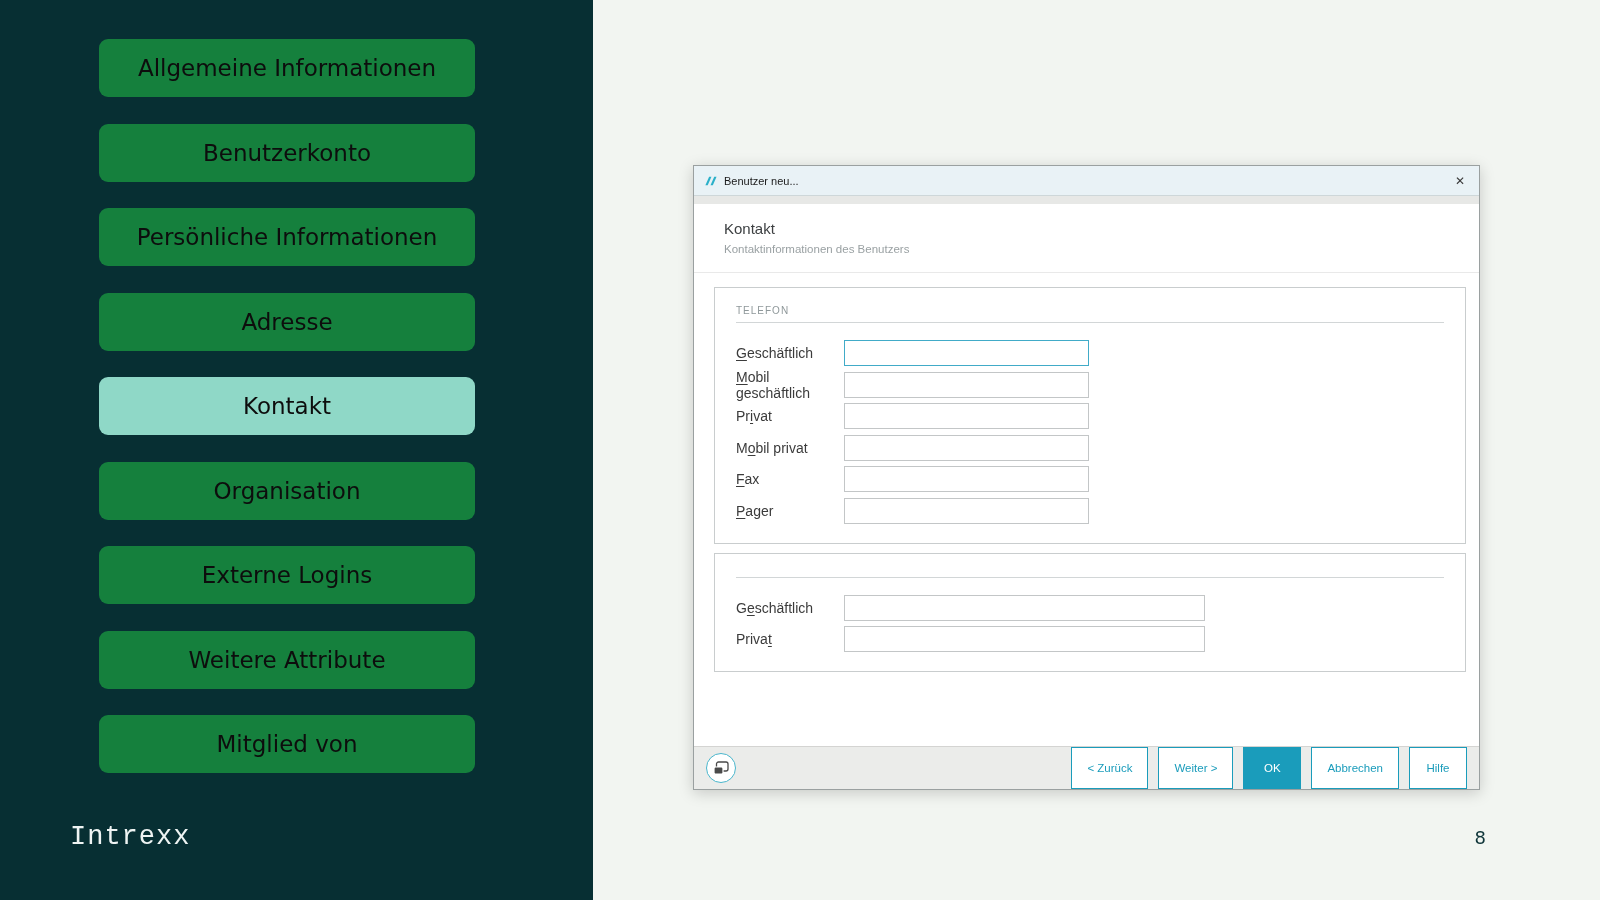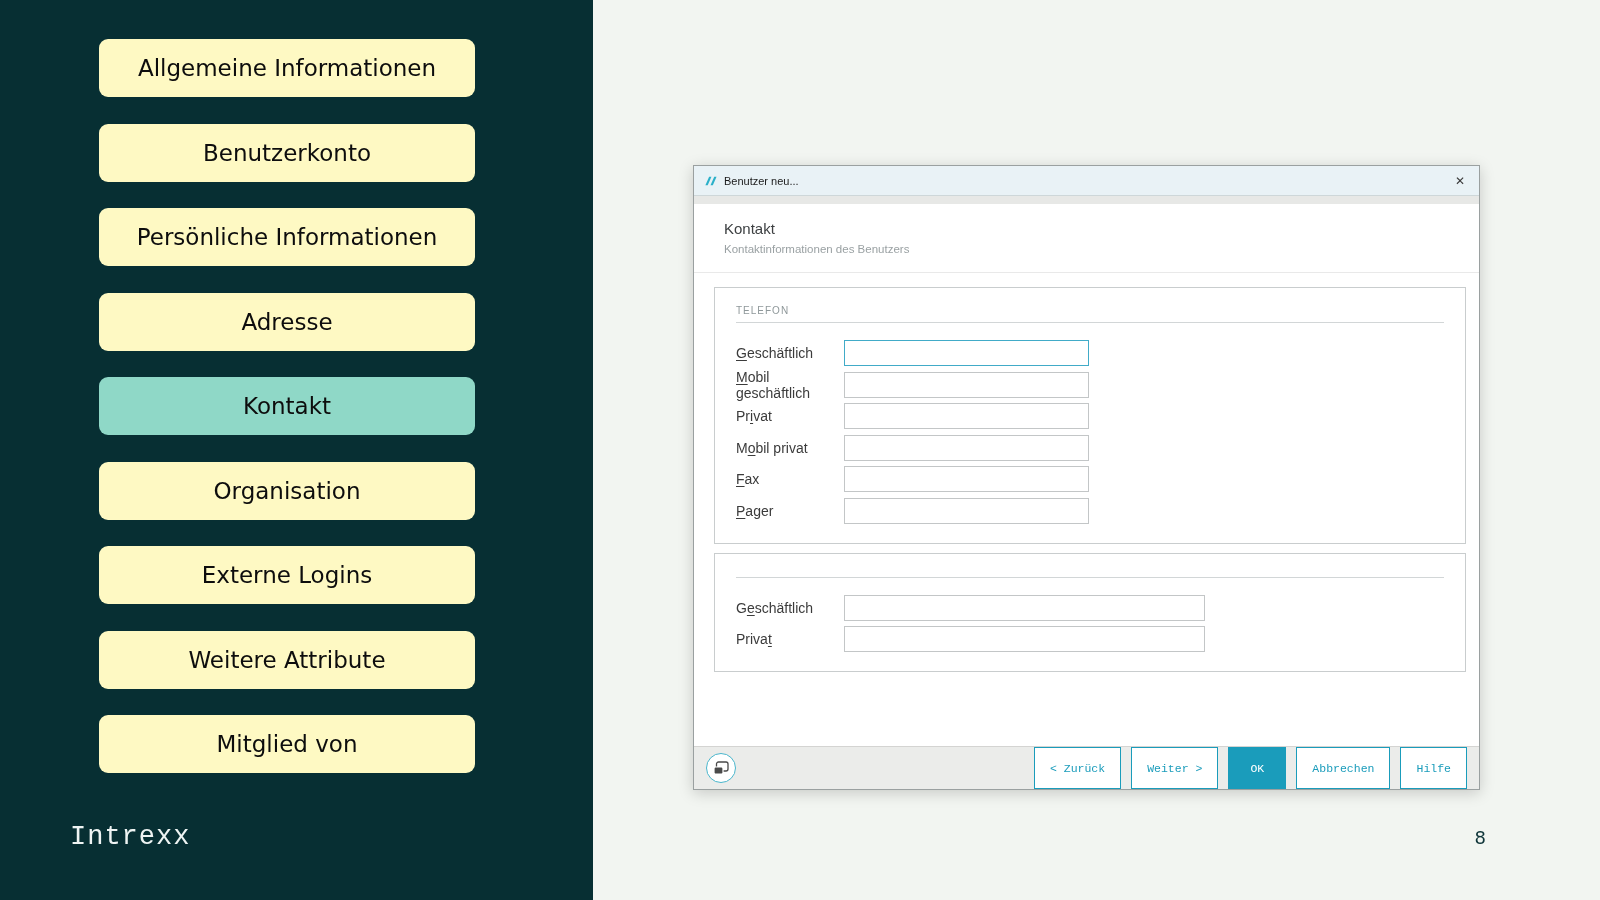--- a/index.html
+++ b/index.html
@@ -7,21 +7,21 @@
     width:1600px;height:900px;overflow:hidden;
     background:#f2f5f1;
     font-family:"Liberation Sans",sans-serif;
   }
   .slide{position:relative;width:1600px;height:900px;}
 
   
   .sidebar{position:absolute;left:0;top:0;width:593px;height:900px;background:#072f33;}
   .steps{position:absolute;top:39px;left:99px;width:376px;display:flex;flex-direction:column;gap:26.5px;}
   .step{
-    height:58px;background:#fef9c3;border-radius:9px;
+    height:58px;background:#15803d;border-radius:9px;
     display:flex;align-items:center;justify-content:center;
     font-family:"DejaVu Sans",sans-serif;font-size:23px;color:#0d0d0d;cursor:pointer;
   }
   .step.active{background:#8fd8c7;}
   .logo{
     position:absolute;left:70px;bottom:48px;
     font-family:Liberation Mono, monospace;font-size:27px;font-weight:400;
     color:#eef4f3;letter-spacing:1px;
   }
 
@@ -75,21 +75,21 @@
   }
   .circle-btn{
     width:30px;height:30px;border-radius:50%;
     border:1.5px solid #4ab6cc;background:#fff;box-sizing:border-box;
     display:flex;align-items:center;justify-content:center;cursor:pointer;
   }
   .fbtns{margin-left:auto;display:flex;gap:10px;}
   .dbtn{
     height:42px;min-width:58px;padding:0 15px;
     background:#fff;border:1px solid #1a9cbb;color:#1a9cbb;
-    font-family:Liberation Mono, monospace;font-size:11.5px;cursor:pointer;
+    font-family:Liberation Sans, sans-serif;font-size:11.5px;cursor:pointer;
   }
   .dbtn.primary{background:#1a9cbb;color:#fff;}
 </style>
 </head>
 <body>
 
 <div class="slide">
 
   <aside class="sidebar">
     <div class="steps">

